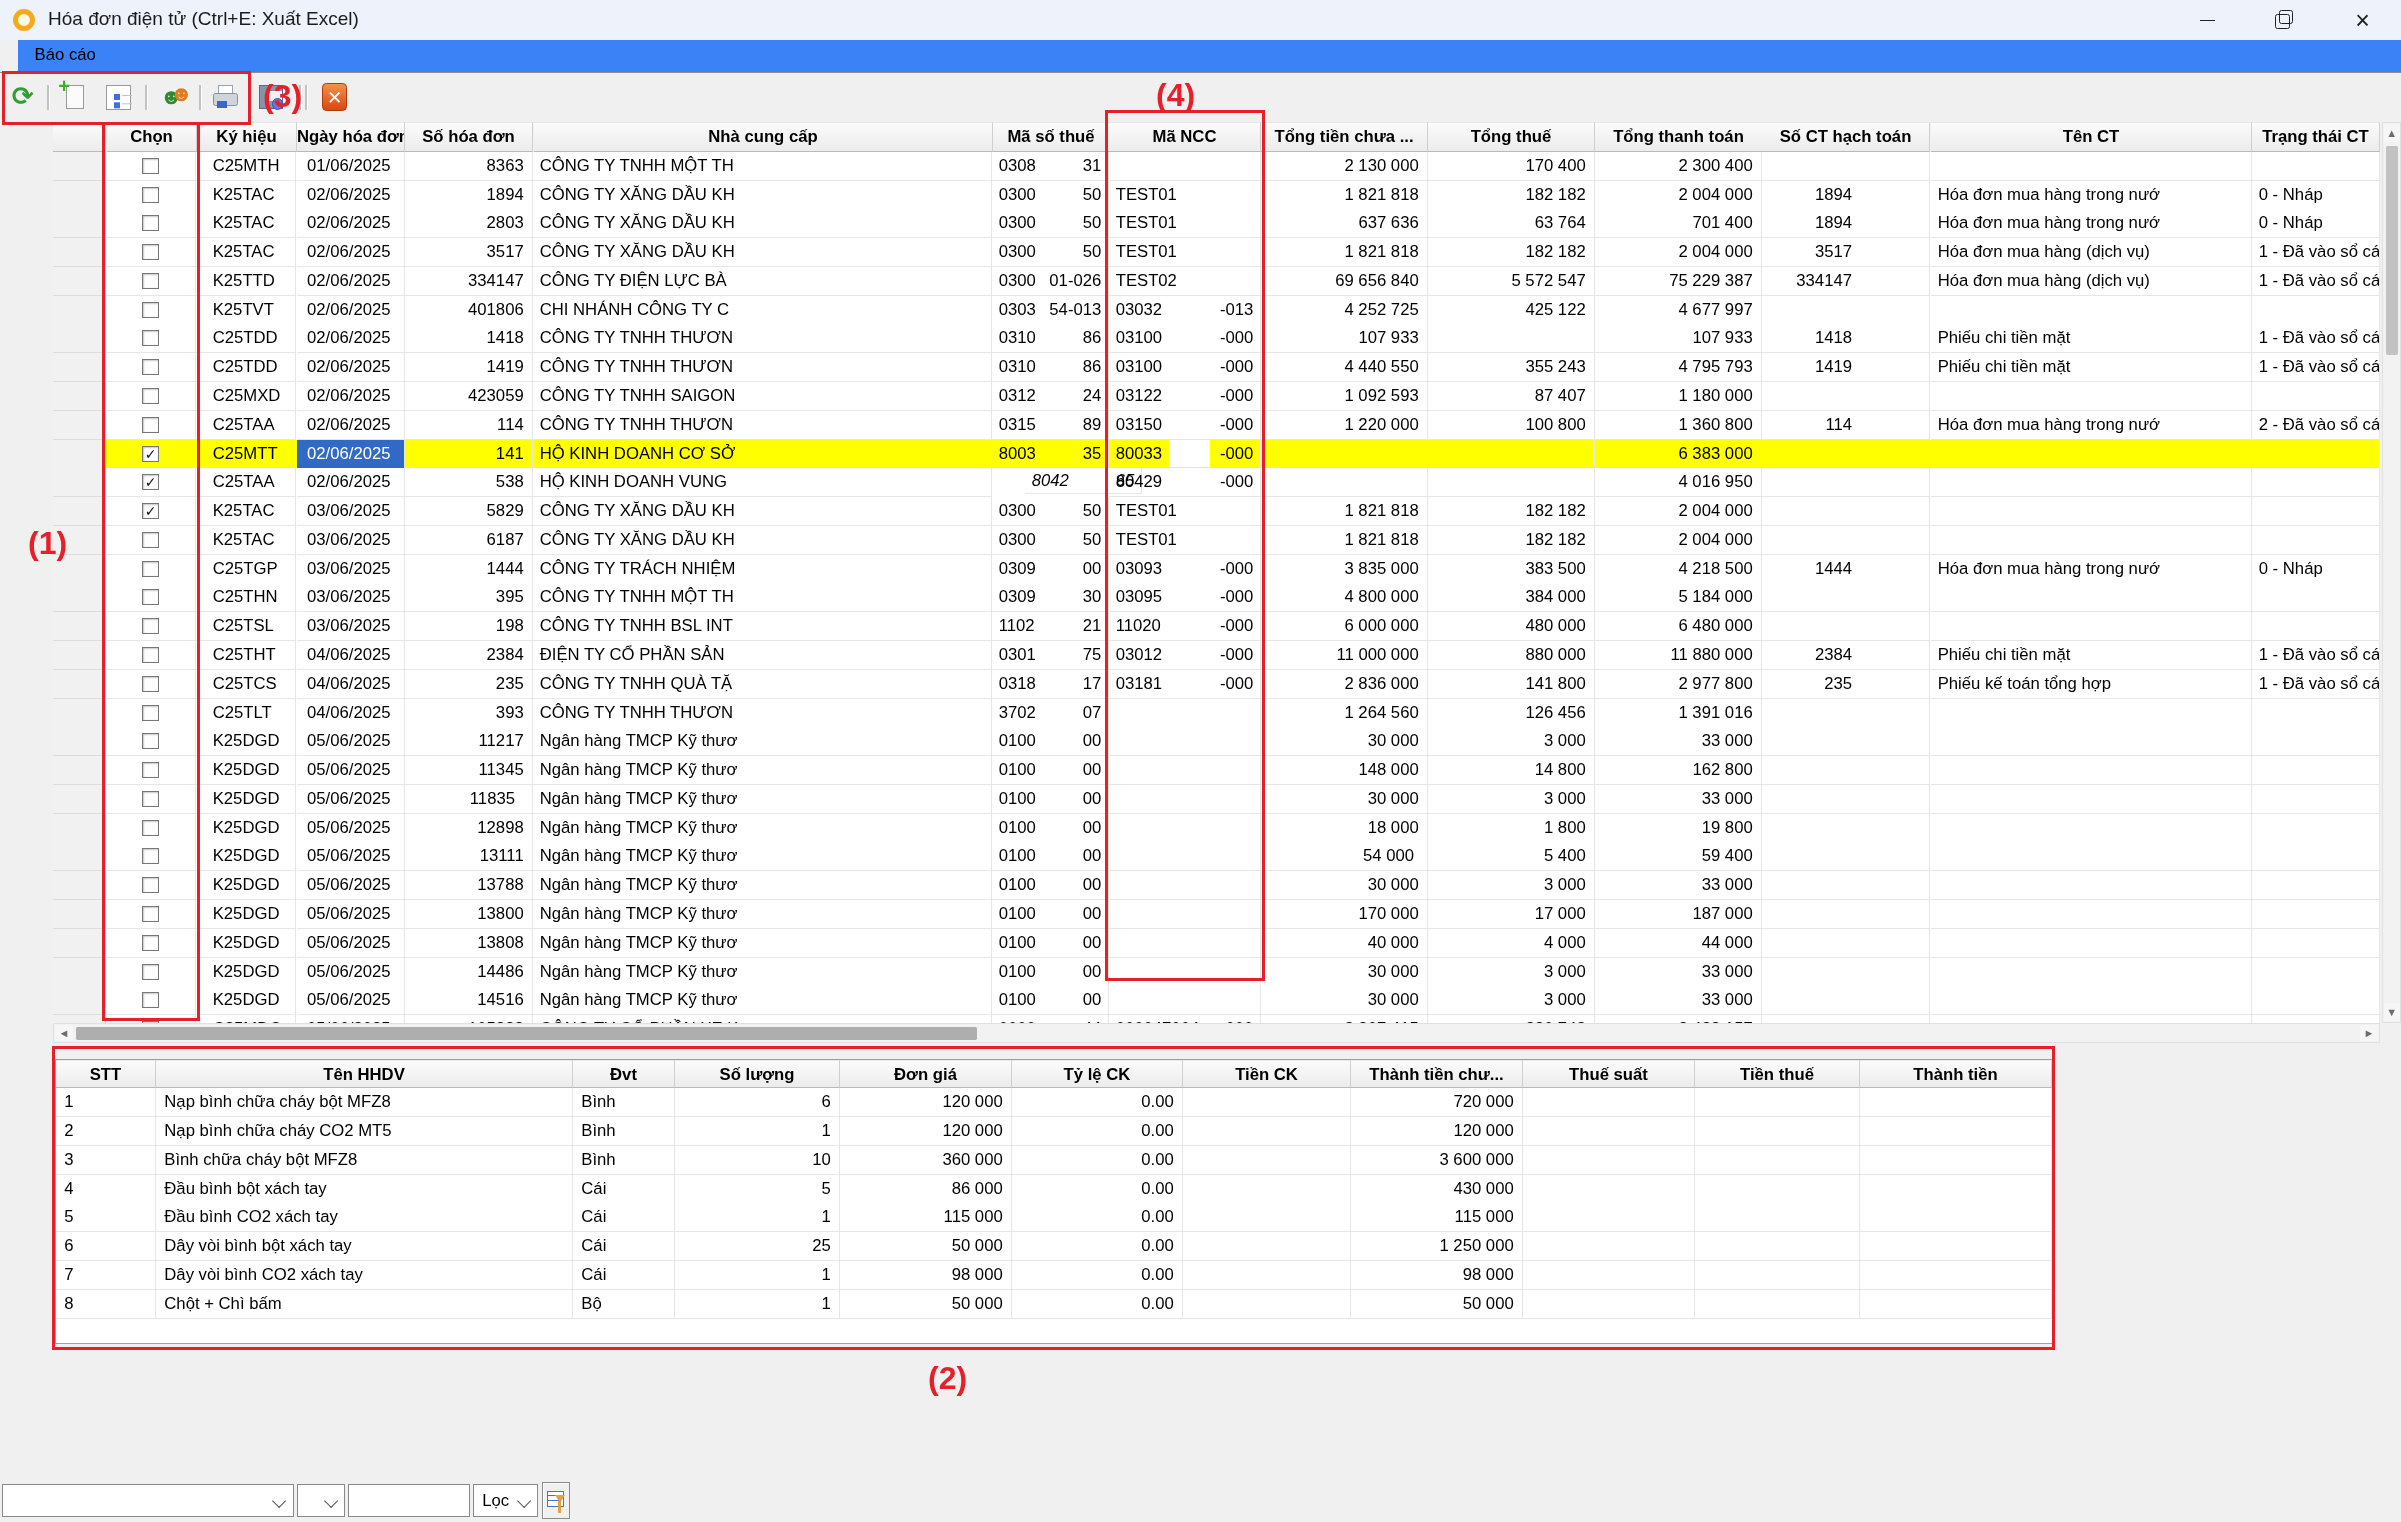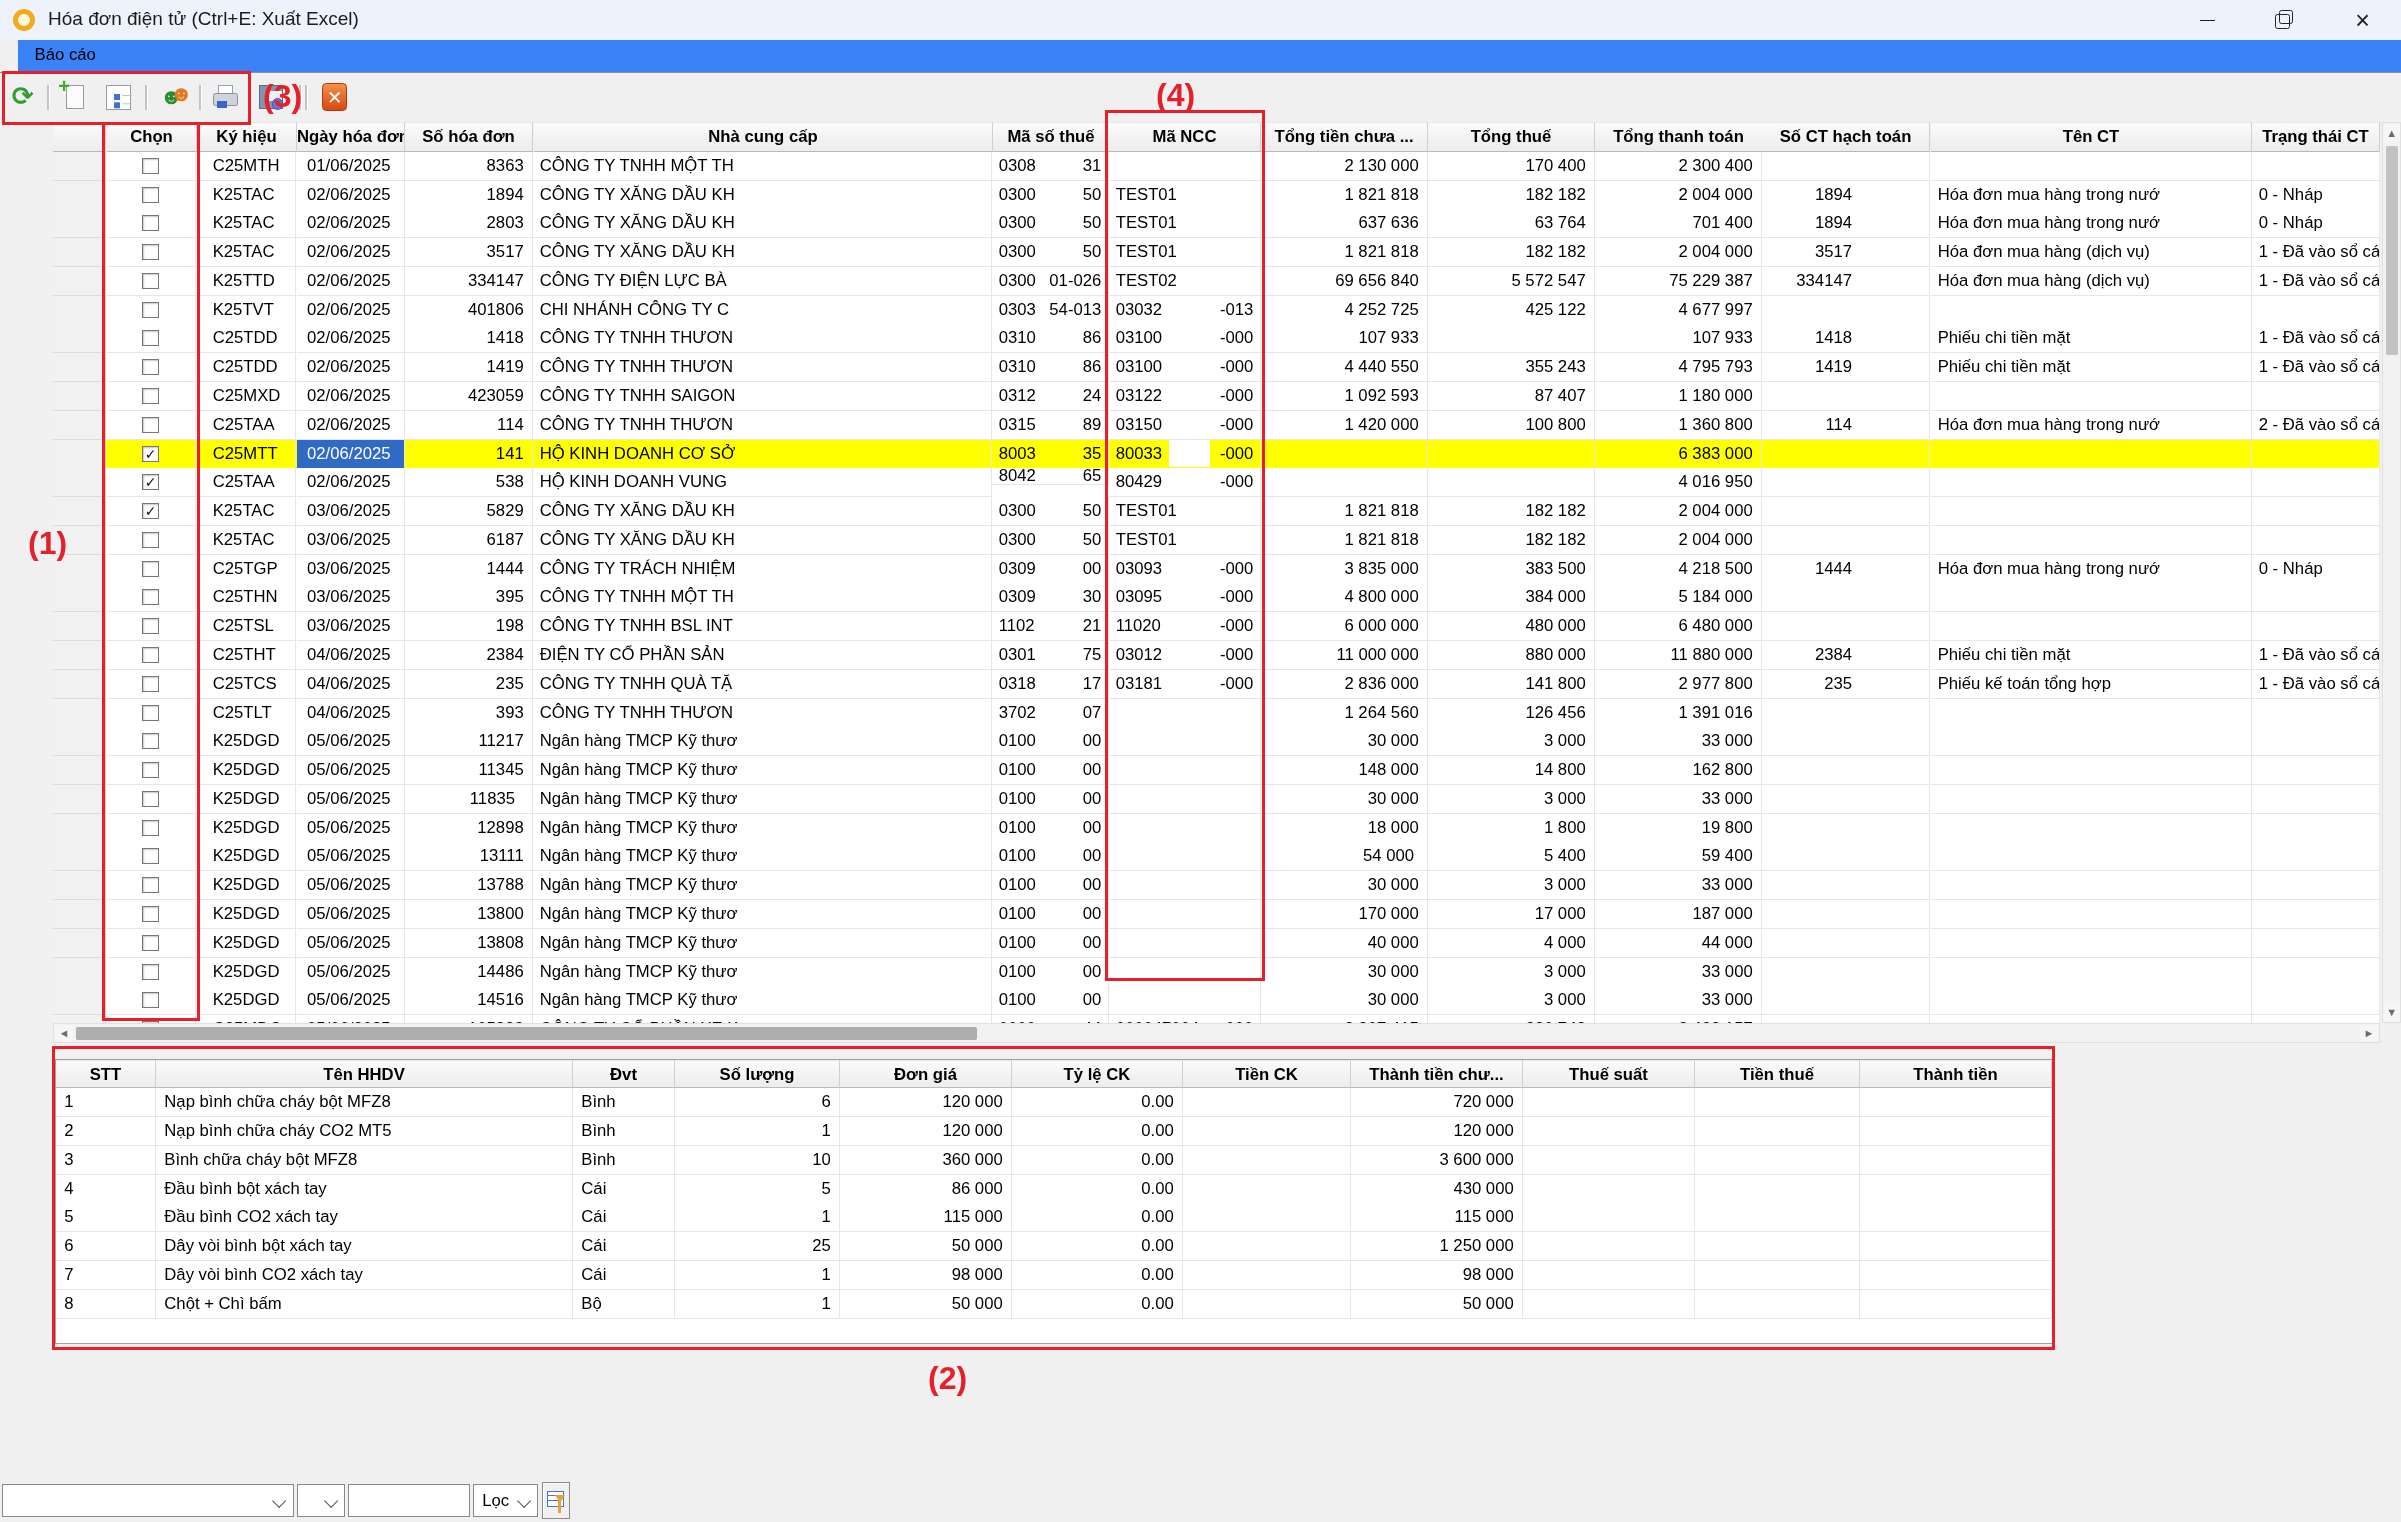--- a/index.html
+++ b/index.html
@@ -398,21 +398,21 @@
         <div class="cell" style="left: 480px; width: 459px; line-height: 28px; height: 29px; padding-left: 6.7px;">CÔNG TY TNHH THƯƠN</div>
         <div class="cell" style="left: 939px; width: 117px; line-height: 28px; height: 29px; position: absolute;">
           <span class="mst-p">0315</span>
           <span class="mst-s">89</span>
         </div>
         <div class="cell" style="left: 1056px; width: 152px; line-height: 28px; height: 29px;">
           <span class="ncc-p">03150</span>
           <div class="redact"></div>
           <span class="ncc-s">-000</span>
         </div>
-        <div class="cell r" style="left: 1208px; width: 167px; line-height: 28px; height: 29px; padding-right: 8.3px;">1 420 000</div>
+        <div class="cell r" style="left: 1208px; width: 167px; line-height: 28px; height: 29px; padding-right: 8.3px;">1 220 000</div>
         <div class="cell r" style="left: 1375px; width: 167px; line-height: 28px; height: 29px; padding-right: 8.3px;">100 800</div>
         <div class="cell r" style="left: 1541px; width: 168px; line-height: 28px; height: 29px; padding-right: 8.3px;">1 360 800</div>
         <div class="cell r" style="left: 1709px; width: 168px; line-height: 28px; height: 29px; padding-right: 77px;">114</div>
         <div class="cell" style="left: 1878px; width: 321px; line-height: 28px; height: 29px; padding-left: 6.7px;">Hóa đơn mua hàng trong nướ</div>
         <div class="cell" style="left: 2199px; width: 128px; line-height: 28px; height: 29px; padding-left: 6.7px;">2 - Đã vào sổ cái</div>
       </div>
       <div class="row hl" style="left: 53px; top: 440px; width: 2327px; height: 29px; overflow: hidden;">
         <div class="cell sel" style="left: 0px; width: 53px; line-height: 28px; height: 29px;"></div>
         <div class="cell c" style="left: 53px; width: 90px; line-height: 28px; height: 29px;">
           <div class="cbx">✓</div>
@@ -439,21 +439,21 @@
       </div>
       <div class="row" style="left: 53px; top: 468px; width: 2327px; height: 29px; overflow: hidden;">
         <div class="cell sel" style="left: 0px; width: 53px; line-height: 28px; height: 29px;"></div>
         <div class="cell c" style="left: 53px; width: 90px; line-height: 28px; height: 29px;">
           <div class="cbx">✓</div>
         </div>
         <div class="cell" style="left: 143px; width: 100px; line-height: 28px; height: 29px; padding-left: 16.7px;">C25TAA</div>
         <div class="cell" style="left: 244px; width: 108px; line-height: 28px; height: 29px; padding-left: 10px;">02/06/2025</div>
         <div class="cell r" style="left: 352px; width: 128px; line-height: 28px; height: 29px; padding-right: 8.3px;">538</div>
         <div class="cell" style="left: 480px; width: 459px; line-height: 28px; height: 29px; padding-left: 6.7px; text-align: center;">HỘ KINH DOANH VUNG</div>
-        <div class="cell" style="left: 939px; width: 117px; line-height: 28px; height: 17px; position: absolute;">
+        <div class="cell" style="left: 972px; width: 117px; line-height: 28px; height: 26px; position: absolute; font-style: italic;">
           <span class="mst-p">8042</span>
           <span class="mst-s">65</span>
         </div>
         <div class="cell" style="left: 1056px; width: 152px; line-height: 28px; height: 29px;">
           <span class="ncc-p">80429</span>
           <div class="redact"></div>
           <span class="ncc-s">-000</span>
         </div>
         <div class="cell r" style="left: 1208px; width: 167px; line-height: 28px; height: 29px; padding-right: 8.3px;"></div>
         <div class="cell r" style="left: 1375px; width: 167px; line-height: 28px; height: 29px; padding-right: 8.3px;"></div>

